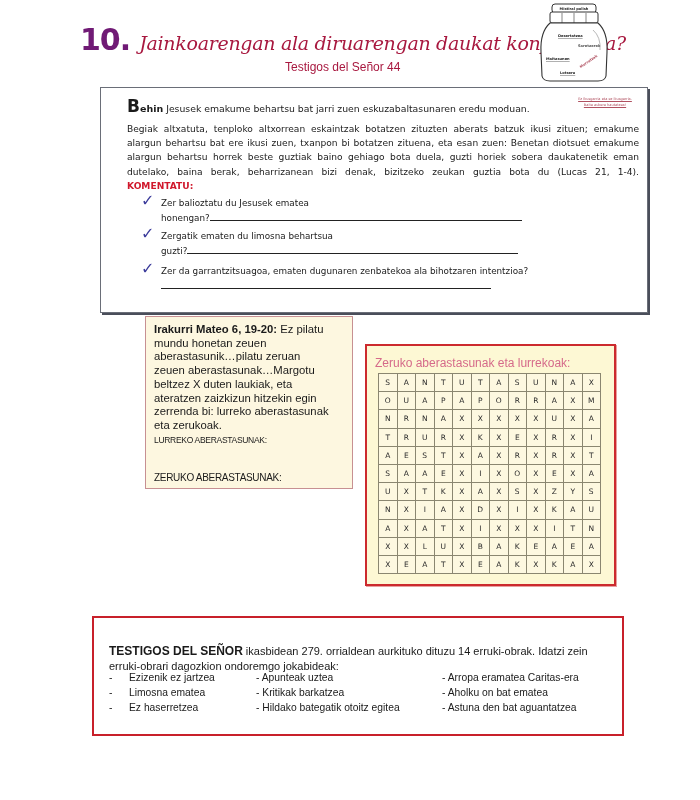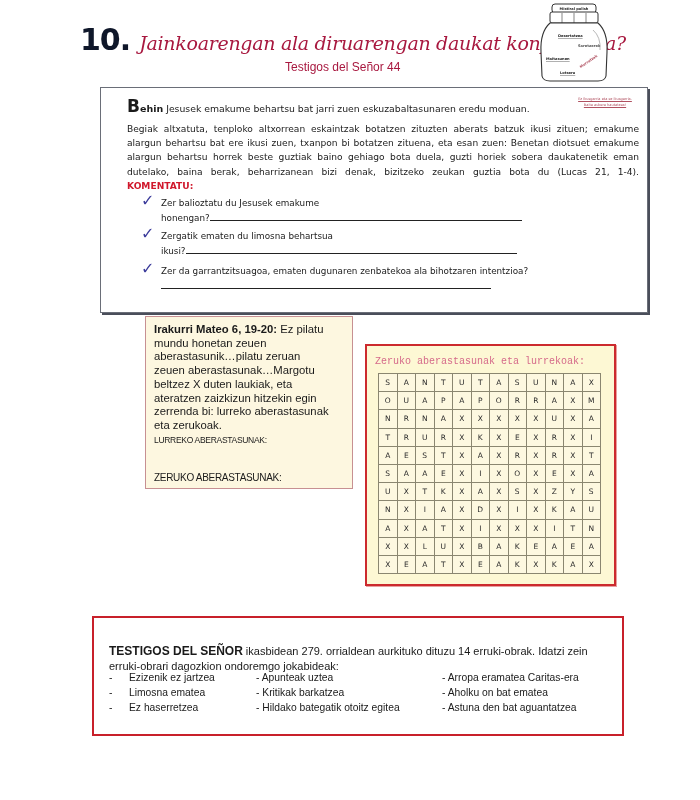--- a/index.html
+++ b/index.html
@@ -1,19 +1,19 @@
 <!DOCTYPE html>
 <html><head>
 <meta charset="utf-8">
 <style>
   html, body { margin:0; padding:0; background:#ffffff; }
   body { width:700px; height:800px; position:relative; overflow:hidden; font-family:"DejaVu Sans", sans-serif; color:#1a1a1a; }
 
   .title-row { position:absolute; left:80px; top:22px; width:480px; white-space:nowrap; }
-  .title-num { font-family:"DejaVu Sans", sans-serif; font-weight:bold; font-size:30px; color:#0f172a; vertical-align:baseline; letter-spacing:-1px; }
+  .title-num { font-family:"DejaVu Sans", sans-serif; font-weight:bold; font-size:30px; color:#701a75; vertical-align:baseline; letter-spacing:-1px; }
   .title-text { font-family:"DejaVu Serif", serif; font-style:italic; font-size:19px; color:#a8183f; margin-left:4px; letter-spacing:-0.3px; }
   .subtitle { position:absolute; left:285px; top:60px; font-family:"Liberation Sans", sans-serif; font-size:12px; color:#a8183f; }
 
   .jar { position:absolute; left:538px; top:2px; width:72px; height:82px; }
 
   .box1 { position:absolute; left:76px; top:87px; width:546px; height:224px; border:1px solid #6a6e78; box-shadow:2px 2px 0 #4a4e5a; background:#fff;margin-left:24px; }
   .tiny-note { position:absolute; right:12px; top:8px; width:60px; font-size:3.5px; color:#b05060; text-align:center; line-height:6px; text-decoration:underline; }
   .intro { position:absolute; left:26px; top:12px; width:470px; font-family:"DejaVu Sans", sans-serif; font-size:9.3px; line-height:13px; }
   .intro .bigB { font-size:17px; font-weight:bold; }
   .intro .behin { font-weight:bold; font-size:9.5px; }
@@ -25,21 +25,21 @@
   .q .qtext { margin-left:18px; display:block; }
   .q .blank { margin-left:18px; display:inline-block; border-bottom:1px solid #222; height:10px; }
 
   .box2 { position:absolute; left:145px; top:316px; width:190px; height:171px; background:#fdf7e0; border:1px solid #c79092; padding:0 8px; }
   .box2 .read { position:absolute; left:8px; top:6px; width:180px; font-family:"Liberation Sans", sans-serif; font-size:11.3px; line-height:13.7px; }
   .box2 .read b { font-weight:bold; }
   .box2 .label-a { position:absolute; left:8px; top:118px; font-family:"Liberation Sans", sans-serif; font-size:8.5px; letter-spacing:-0.3px; }
   .box2 .label-b { position:absolute; left:8px; top:155px; font-family:"Liberation Sans", sans-serif; font-size:10px; letter-spacing:-0.3px; }
 
   .box3 { position:absolute; left:365px; top:344px; width:247px; height:238px; background:#fdf8d4; border:2px solid #cc2a2e; box-shadow:1px 1px 0 #e8a0a0; }
-  .ws-title { position:absolute; left:8px; top:10px; font-family:Liberation Mono, monospace; font-size:10px; color:#d56a8a; }
+  .ws-title { position:absolute; left:8px; top:10px; font-family:Liberation Sans, sans-serif; font-size:12px; color:#d56a8a; }
   .ws-grid { position:absolute; left:11px; top:27px; border-collapse:collapse; }
   .ws-grid td { width:17.5px; height:17.2px; border:1px solid #8a8670; text-align:center; font-size:7.5px; font-family:"DejaVu Sans", sans-serif; color:#2a2a2a; padding:0; background:#fdf8e0; }
 
   .box4 { position:absolute; left:92px; top:616px; width:528px; height:116px; border:2px solid #c8202a; background:#fff; }
   .box4 .intro4 { position:absolute; left:15px; top:26px; width:500px; font-family:"Liberation Sans", sans-serif; font-size:11px; line-height:15px; }
   .box4 .intro4 b { font-size:12px; font-weight:bold; }
   .list-col { position:absolute; top:52px; font-family:"Liberation Sans", sans-serif; font-size:10.3px; line-height:15px; }
   .list-col div { white-space:nowrap; }
   .dash { display:inline-block; width:20px; }
 </style>
@@ -75,27 +75,27 @@
   <div class="intro">
     <span class="bigB">B</span><span class="behin">ehin</span><span> Jesusek emakume behartsu bat jarri zuen eskuzabaltasunaren eredu moduan.</span>
   </div>
   <div class="body-text">
     <span>Begiak altxatuta, tenploko altxorrean eskaintzak botatzen zituzten aberats batzuk ikusi zituen; emakume alargun behartsu bat ere ikusi zuen, txanpon bi botatzen zituena, eta esan zuen: Benetan diotsuet emakume alargun behartsu horrek beste guztiak baino gehiago bota duela, guzti horiek sobera daukatenetik eman dutelako, baina berak, beharrizanean bizi denak, bizitzeko zeukan guztia bota du (Lucas 21, 1-4).</span>
     <span class="komentatu">KOMENTATU:</span>
   </div>
 
   <div class="q" style="top:108px;">
     <span class="check">✓</span>
-    <span class="qtext">Zer balioztatu du Jesusek emakume</span>
+    <span class="qtext">Zer balioztatu du Jesusek ematea</span>
     <span style="margin-left:18px;">honengan?</span><span class="blank" style="margin-left:0;width:312px;"></span>
   </div>
   <div class="q" style="top:141px;">
     <span class="check">✓</span>
     <span class="qtext">Zergatik ematen du limosna behartsua</span>
-    <span style="margin-left:18px;">ikusi?</span><span class="blank" style="margin-left:0;width:331px;"></span>
+    <span style="margin-left:18px;">guzti?</span><span class="blank" style="margin-left:0;width:331px;"></span>
   </div>
   <div class="q" style="top:176px;">
     <span class="check">✓</span>
     <span class="qtext">Zer da garrantzitsuagoa, ematen dugunaren zenbatekoa ala bihotzaren intentzioa?</span>
     <span class="blank" style="width:330px;"></span>
   </div>
 </section>
 
 <section class="box2">
   <div class="read">

